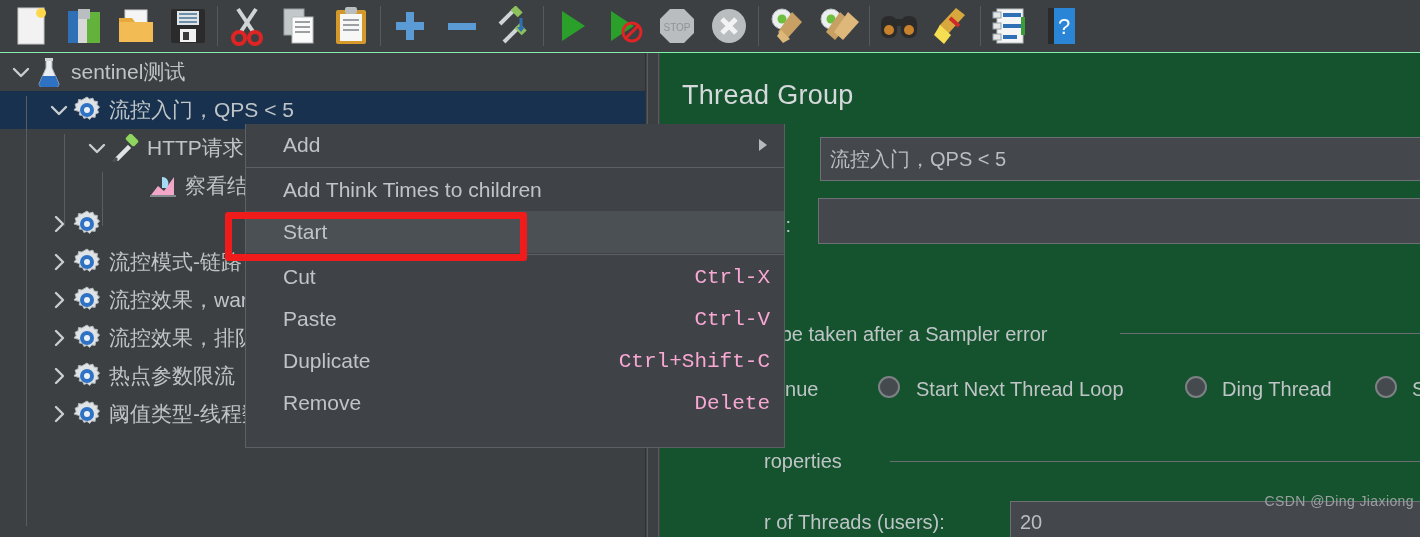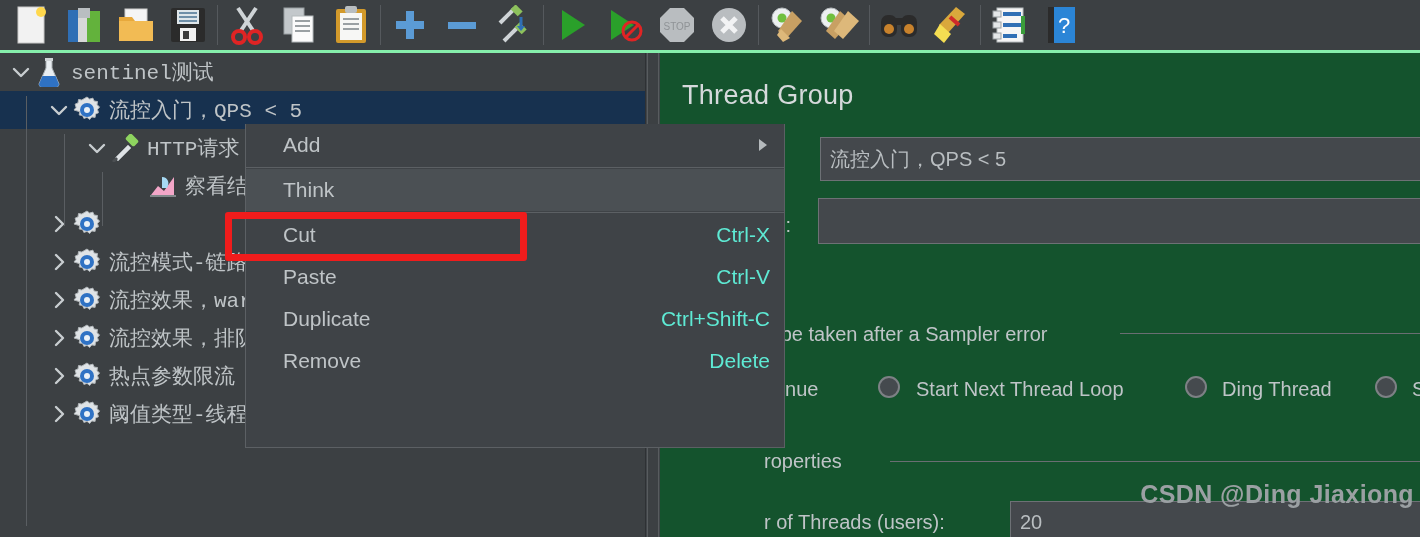--- a/index.html
+++ b/index.html
@@ -15,21 +15,21 @@
     width: 1420px; height: 537px;
     background: #414549;
     overflow: hidden;
   }
 
   
   #toolbar {
     position: absolute; left: 0; top: 0;
     width: 1420px; height: 53px;
     background: #3c4043;
-    border-bottom: 3px solid #86efac;
+    border-bottom: 1px solid #86efac;
     display: flex; align-items: center;
     padding-left: 6px;
   }
   .tb-btn {
     width: 52px; height: 48px;
     display: flex; align-items: center; justify-content: center;
     position: relative;
   }
   .tb-sep {
     width: 1px; height: 40px; background: #55595d;
@@ -73,21 +73,21 @@
     width: 26px; height: 26px; flex: 0 0 26px;
     display: flex; align-items: center; justify-content: center;
     color: #c8cdd0;
   }
   .tw svg { display: block; }
   .titem-icon {
     width: 30px; height: 30px; flex: 0 0 30px;
     display: flex; align-items: center; justify-content: center;
     margin-right: 7px;
   }
-  .tlabel { overflow: hidden; font-family: Liberation Mono, monospace; }
+  .tlabel { overflow: hidden; }
   .guide {
     position: absolute;
     width: 1px; background: #5a5e62;
   }
 
   
   #rp-title {
     position: absolute; left: 22px; top: 27px;
     font-size: 27px; color: #d5d9db;
     letter-spacing: .3px;
@@ -114,24 +114,23 @@
   }
   .radio {
     position: absolute;
     width: 22px; height: 22px;
     border: 2px solid #7d8185;
     border-radius: 50%;
     background: #454a4e;
   }
   #watermark {
     position: absolute; right: 6px; bottom: 28px;
-    font-size: 25px; color: #9ba0a3;
+    font-size: 14px; color: #9ba0a3;
     letter-spacing: .4px;
     white-space: nowrap;
-    font-weight: bold;
   }
 
   
   #ctx-menu {
     position: absolute;
     left: 245px; top: 124px;
     width: 540px; height: 324px;
     background: #3f4347;
     border: 1px solid #5c6064;
     border-top: none;
@@ -143,21 +142,22 @@
     height: 42px;
     display: flex; align-items: center;
     color: #bfc4c7;
     font-size: 21px;
     padding: 0 14px 0 37px;
     white-space: nowrap;
   }
   .mi.hl { background: #4b5054; }
   .mi .accel {
     margin-left: auto;
-    color: #5eead4;
+    color: #f9a8d4;
+    font-family: Liberation Mono, monospace;
   }
   .mi .subarrow {
     margin-left: auto;
     display: flex; align-items: center;
   }
   .msep {
     height: 1px; background: #5c6064; margin: 1px 0;
   }
   #red-box {
     position: absolute;
@@ -557,22 +557,25 @@
     <div id="ctx-items">
         <div class="mi">
           <span>Add</span>
           <span class="subarrow">
             <svg width="14" height="16" viewBox="0 0 14 16">
               <path d="M3 2 L11 8 L3 14 Z" fill="#b5babd"></path>
             </svg>
           </span>
         </div>
         <div class="msep"></div>
+        <div class="mi">
+          <span>Add Think Times to children</span>
+        </div>
         <div class="mi hl">
-          <span>Think</span>
+          <span>Start</span>
         </div>
         <div class="msep"></div>
         <div class="mi">
           <span>Cut</span>
           <span class="accel">Ctrl-X</span>
         </div>
         <div class="mi">
           <span>Paste</span>
           <span class="accel">Ctrl-V</span>
         </div>

